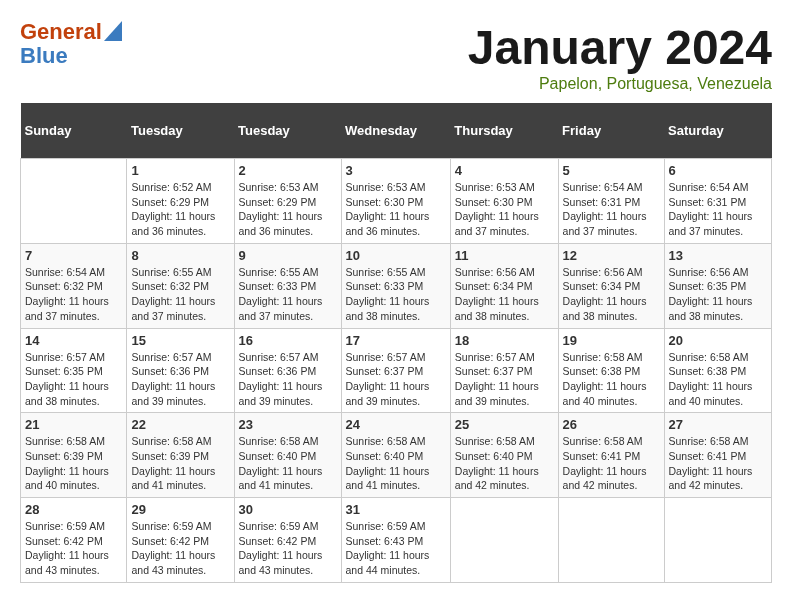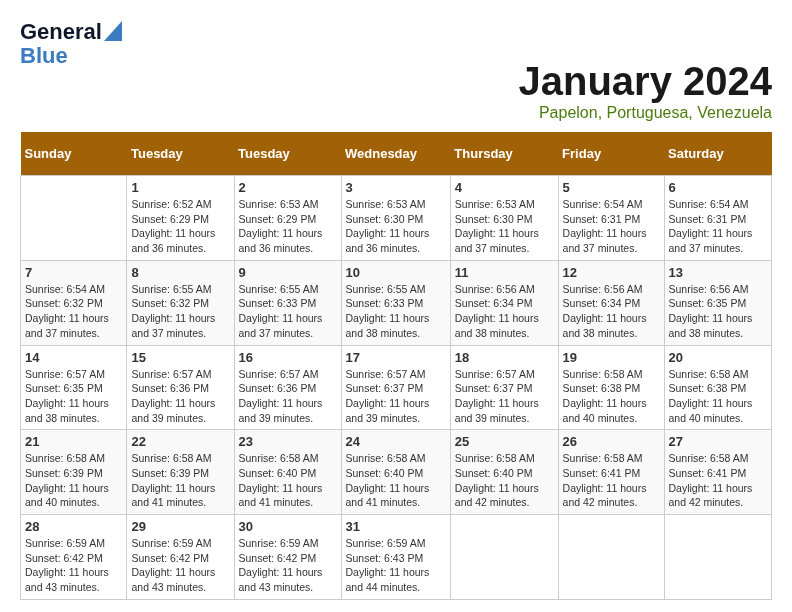--- a/index.html
+++ b/index.html
@@ -20,44 +20,43 @@
       display: flex;
       align-items: center;
     }
     .logo-text {
       font-size: 22px;
       font-weight: bold;
       color: #1a3a5c;
       line-height: 1.1;
     }
     .logo-text span {
-      color: #0f172a;
+      color: #c2410c;
     }
     .title-block {
       text-align: right;
     }
     .main-title {
-      font-size: 40px;
+      font-size: 48px;
       font-weight: bold;
       color: #1a1a1a;
-      margin-top: 39px;
     }
     .subtitle {
       font-size: 16px;
       color: #4d7c0f;
     }
     table {
       width: 100%;
       border-collapse: collapse;
       font-size: 11px;
     }
     thead tr th {
-      background-color: #a16207;
+      background-color: #404040;
       color: #fff;
-      padding: 14px 4px;
+      padding: 20px 4px;
       text-align: left;
       font-size: 13px;
       font-weight: bold;
     }
     tbody tr td {
       border: 1px solid #ccc;
       padding: 4px;
       vertical-align: top;
       width: 113px;
       height: 80px;

